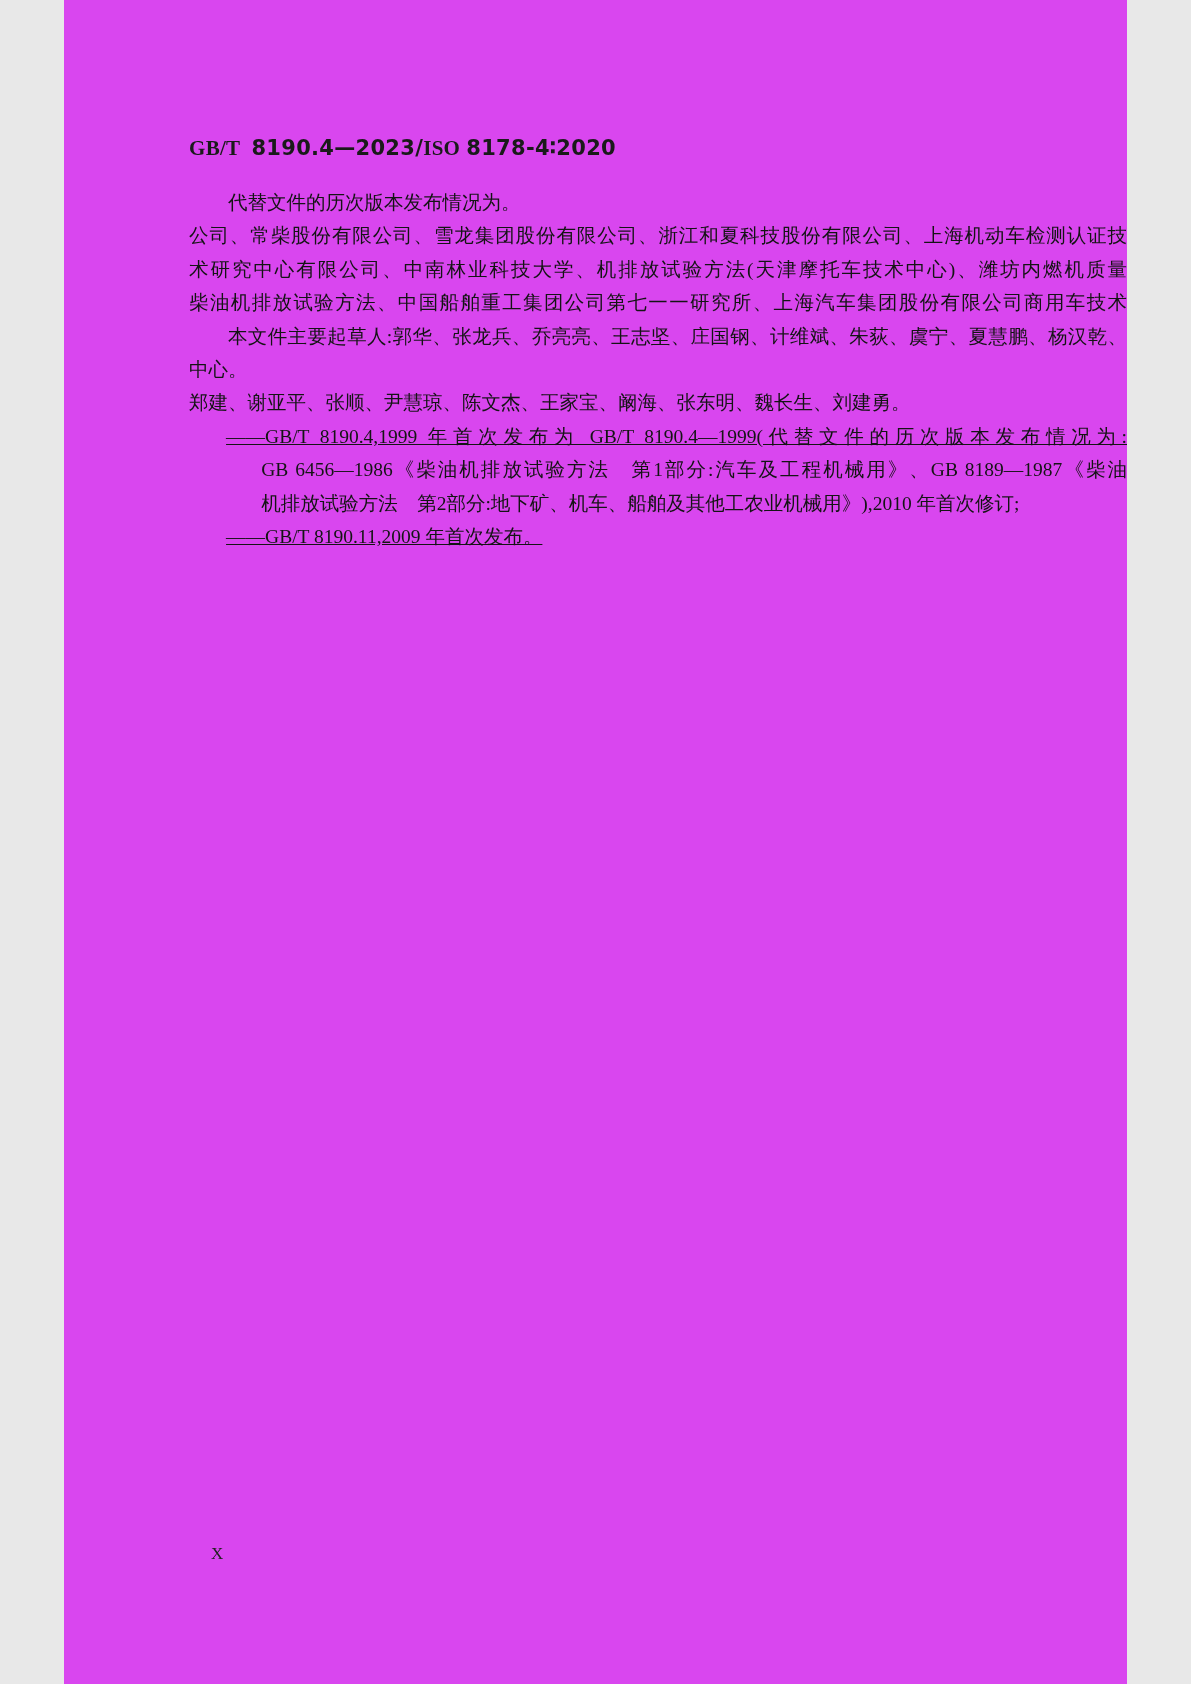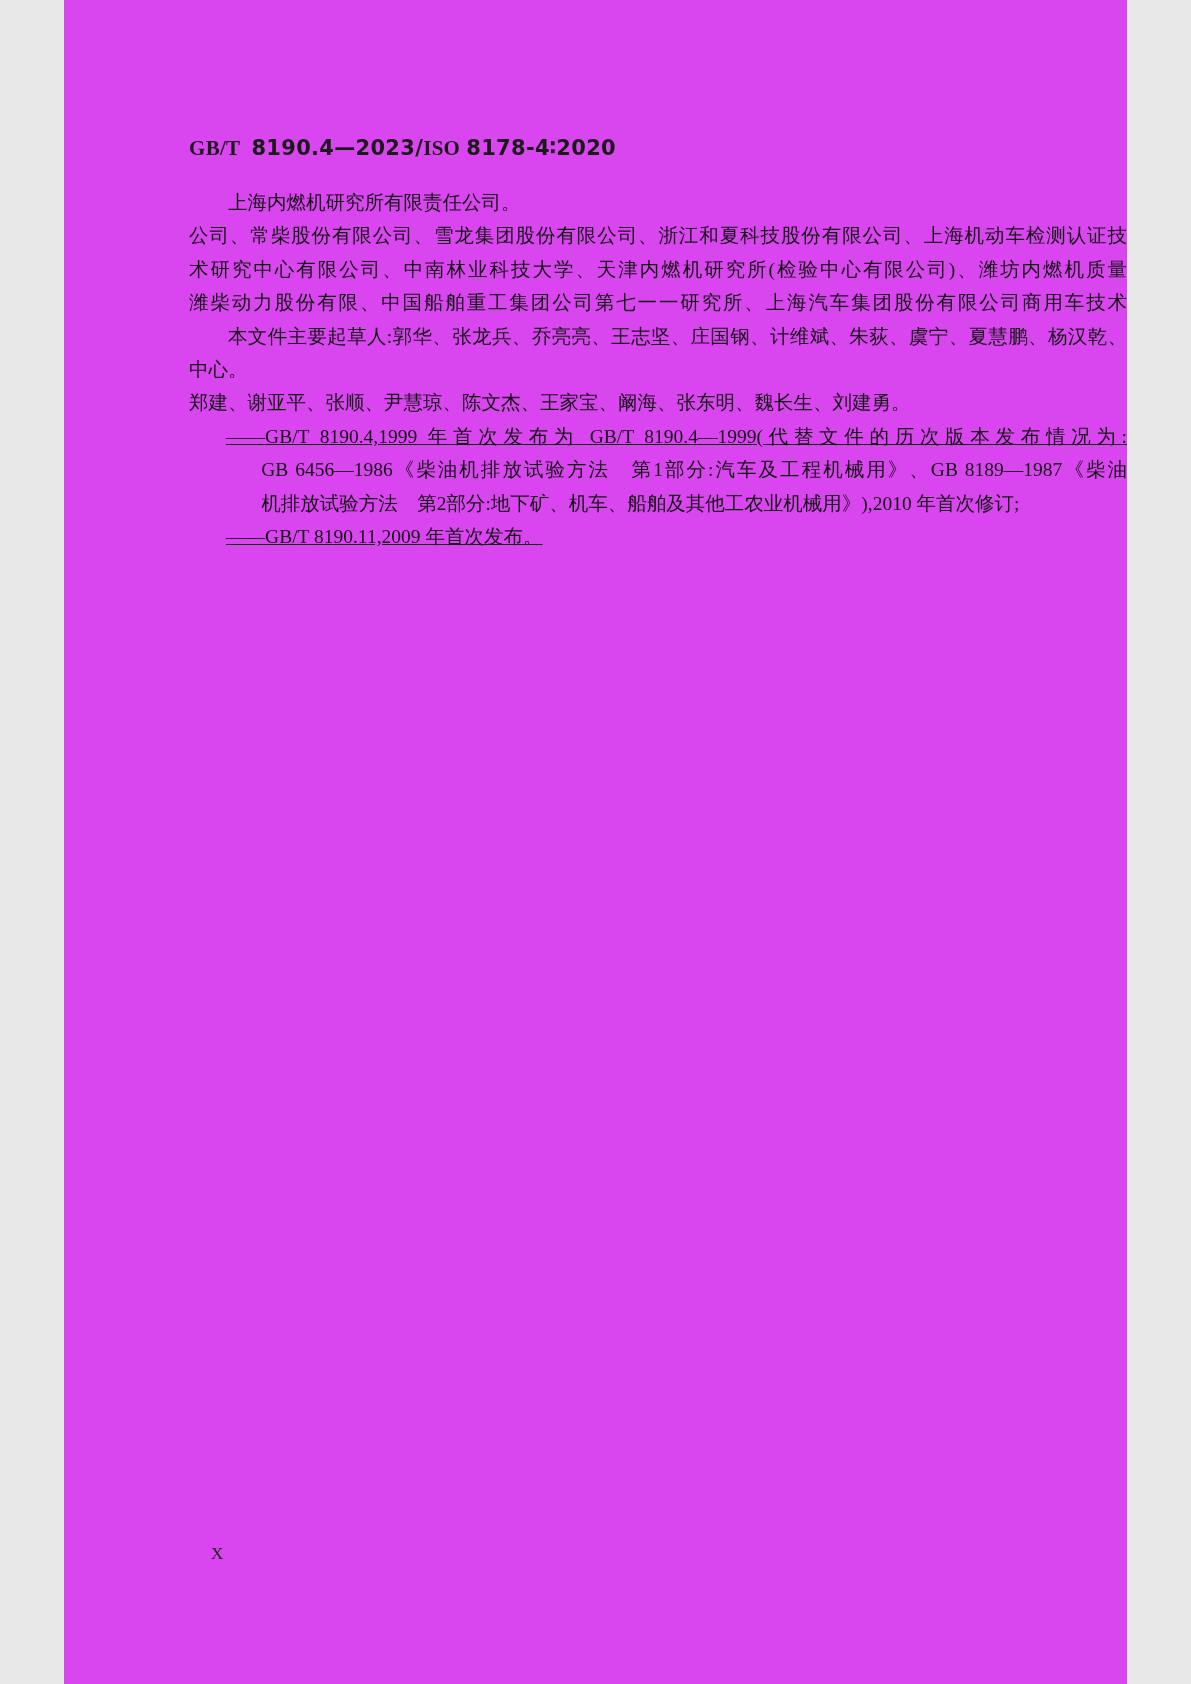--- a/index.html
+++ b/index.html
@@ -67,24 +67,24 @@
   }
 </style>
 </head>
 <body>
 
 <div class="page">
 
   <div class="doc-header"><span class="hdr-serif gap-r">GB/T</span><span class="hdr-sans">8190.4—2023</span><span class="hdr-sans">/</span><span class="hdr-serif">ISO</span><span class="hdr-sans" style="margin-left:6px;">8178-4∶2020</span></div>
 
   <div class="content">
-    <div class="ln ind">上海内燃机研究所有限责任公司。</div>
+    <div class="ln ind">代替文件的历次版本发布情况为。</div>
     <div class="ln just">公司、常柴股份有限公司、雪龙集团股份有限公司、浙江和夏科技股份有限公司、上海机动车检测认证技</div>
-    <div class="ln just">术研究中心有限公司、中南林业科技大学、天津内燃机研究所(检验中心有限公司)、潍坊内燃机质量</div>
-    <div class="ln just">潍柴动力股份有限、中国船舶重工集团公司第七一一研究所、上海汽车集团股份有限公司商用车技术</div>
+    <div class="ln just">术研究中心有限公司、中南林业科技大学、机排放试验方法(天津摩托车技术中心)、潍坊内燃机质量</div>
+    <div class="ln just">柴油机排放试验方法、中国船舶重工集团公司第七一一研究所、上海汽车集团股份有限公司商用车技术</div>
     <div class="ln ind just">本文件主要起草人:郭华、张龙兵、乔亮亮、王志坚、庄国钢、计维斌、朱荻、虞宁、夏慧鹏、杨汉乾、</div>
     <div class="ln">中心。</div>
     <div class="ln">郑建、谢亚平、张顺、尹慧琼、陈文杰、王家宝、阚海、张东明、魏长生、刘建勇。</div>
     <div class="ln dash just">——GB/T 8190.4,1999 年首次发布为 GB/T 8190.4—1999(代替文件的历次版本发布情况为:</div>
     <div class="ln cont just">GB 6456—1986《柴油机排放试验方法 第1部分:汽车及工程机械用》、GB 8189—1987《柴油</div>
     <div class="ln cont">机排放试验方法 第2部分:地下矿、机车、船舶及其他工农业机械用》),2010 年首次修订;</div>
     <div class="ln dash">——GB/T 8190.11,2009 年首次发布。</div>
   </div>
 
   <div class="page-num">X</div>

